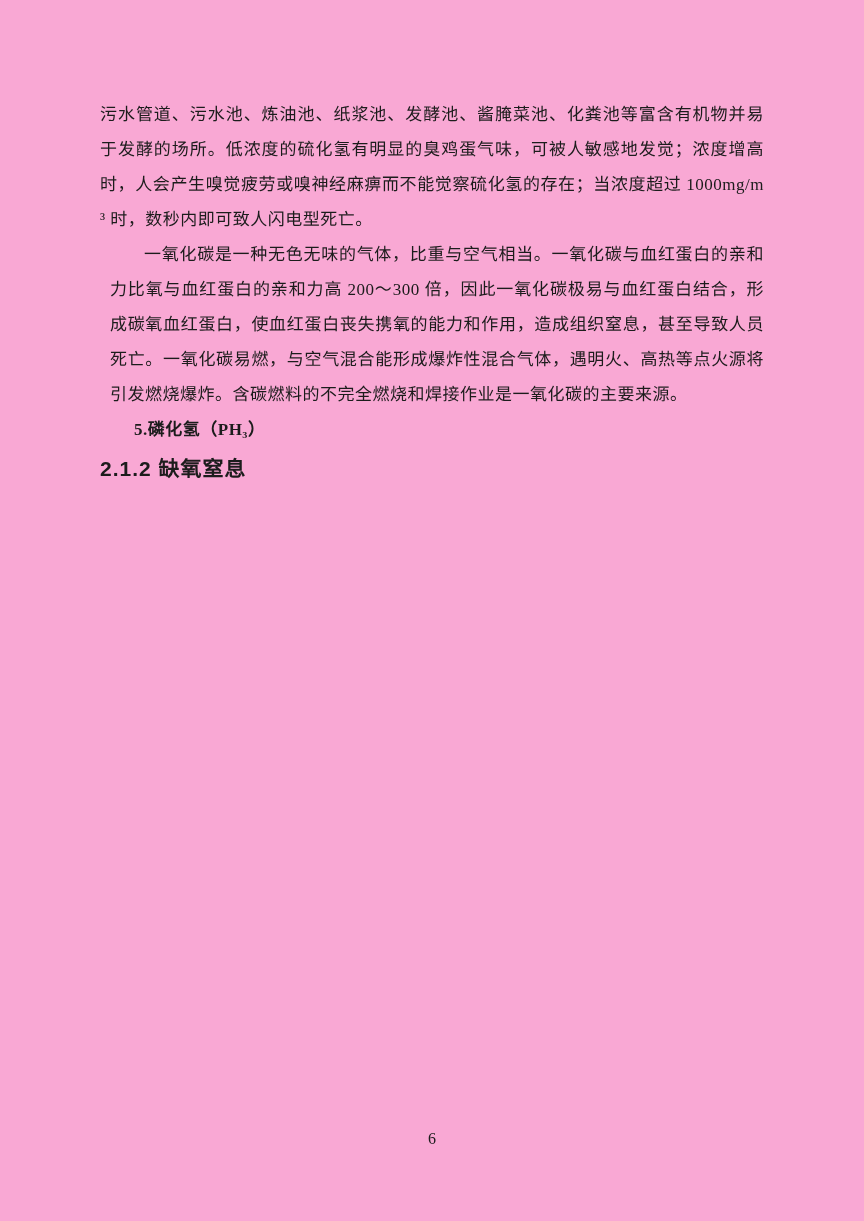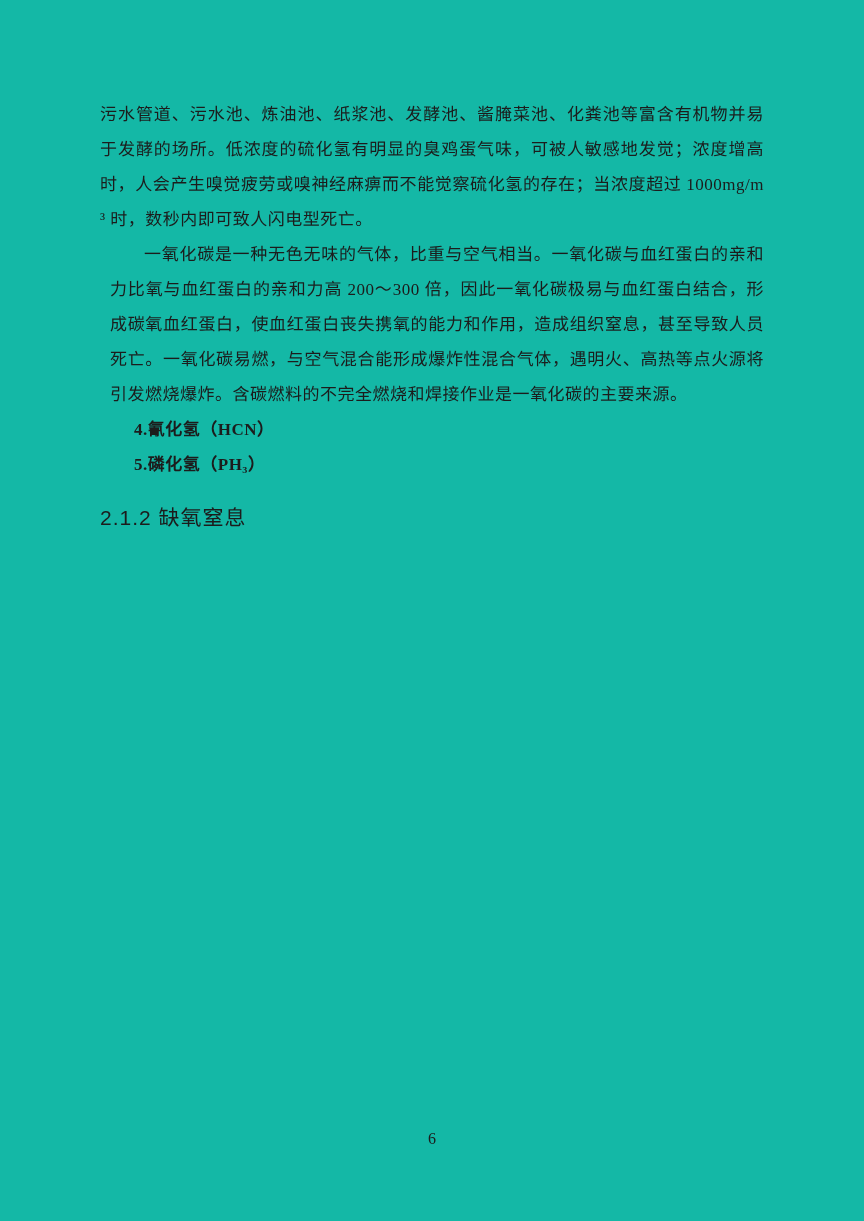--- a/index.html
+++ b/index.html
@@ -5,21 +5,21 @@
   html, body {
     margin: 0;
     padding: 0;
     background: #ffffff;
   }
   .page {
     position: relative;
     width: 864px;
     height: 1221px;
     margin: 0 auto;
-    background: #14b8a6;
+    background: #f9a8d4;
     box-sizing: border-box;
     padding: 97px 100px 0 100px;
     font-family: "Liberation Serif", "DejaVu Serif", serif;
     color: #1c1c1c;
     overflow: hidden;
   }
   .content {
     width: 664px;
   }
   .block {
@@ -35,25 +35,25 @@
     margin-left: 10px;
   }
   .block.paragraph-continued {
     text-indent: 0;
   }
   .block.subheading {
     text-indent: 2em;
     font-weight: bold;
   }
   .block.section-heading {
-    margin-top: 18px;
+    margin-top: 4px;
     text-indent: 0;
     font-size: 21px;
     line-height: 36px;
-    font-weight: 400;
+    font-weight: 700;
     font-family: "Liberation Sans", "DejaVu Sans", sans-serif;
     text-align: left;
     letter-spacing: 1px;
   }
   .footer {
     position: absolute;
     left: 0;
     right: 0;
     top: 1130px;
     text-align: center;
@@ -64,20 +64,19 @@
     color: #1c1c1c;
   }
 </style>
 </head>
 <body>
 
 <div class="page">
   <div class="content">
       <p class="block paragraph-continued">污水管道、污水池、炼油池、纸浆池、发酵池、酱腌菜池、化粪池等富含有机物并易于发酵的场所。低浓度的硫化氢有明显的臭鸡蛋气味，可被人敏感地发觉；浓度增高时，人会产生嗅觉疲劳或嗅神经麻痹而不能觉察硫化氢的存在；当浓度超过 1000mg/m³ 时，数秒内即可致人闪电型死亡。</p>
       <p class="block paragraph">一氧化碳是一种无色无味的气体，比重与空气相当。一氧化碳与血红蛋白的亲和力比氧与血红蛋白的亲和力高 200～300 倍，因此一氧化碳极易与血红蛋白结合，形成碳氧血红蛋白，使血红蛋白丧失携氧的能力和作用，造成组织窒息，甚至导致人员死亡。一氧化碳易燃，与空气混合能形成爆炸性混合气体，遇明火、高热等点火源将引发燃烧爆炸。含碳燃料的不完全燃烧和焊接作业是一氧化碳的主要来源。</p>
-      <p class="block subheading">4.氰化氢（HCN）</p>
       <p class="block subheading">5.磷化氢（PH₃）</p>
       <p class="block section-heading">2.1.2 缺氧窒息</p>
     </div>
   <div class="footer">
     <span class="page-number">6</span>
   </div>
 </div>
 
 </body></html>

